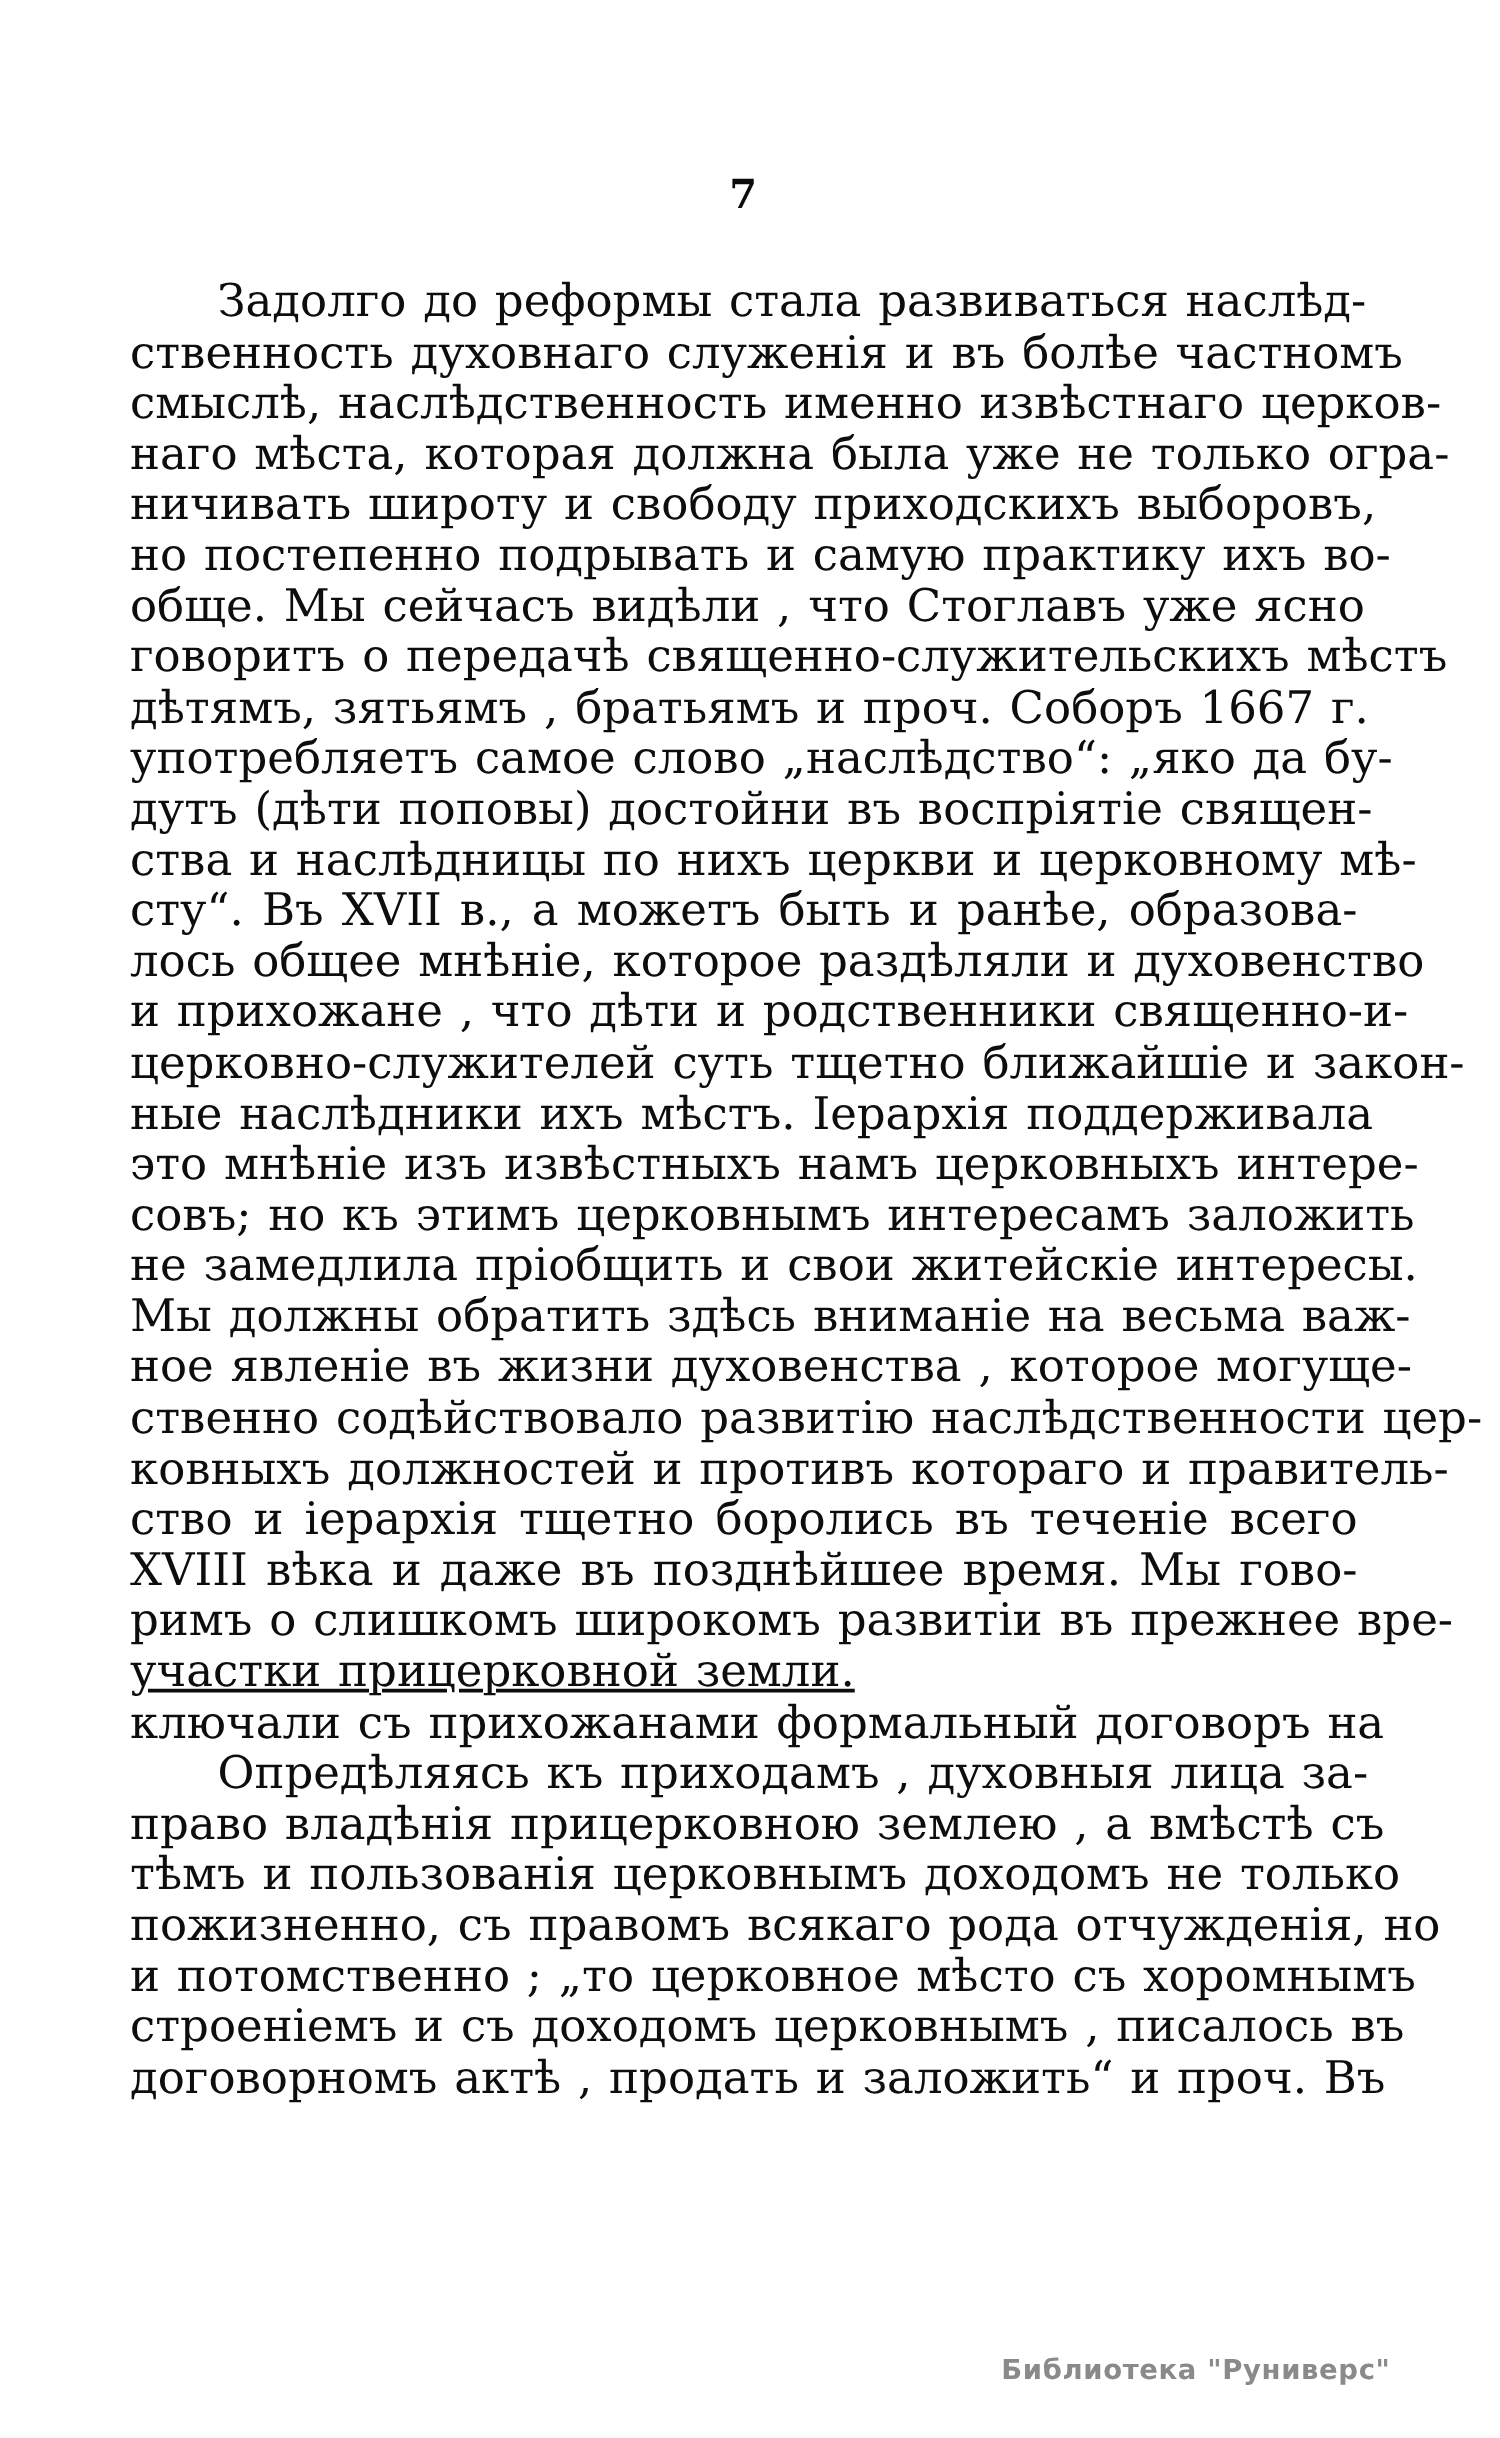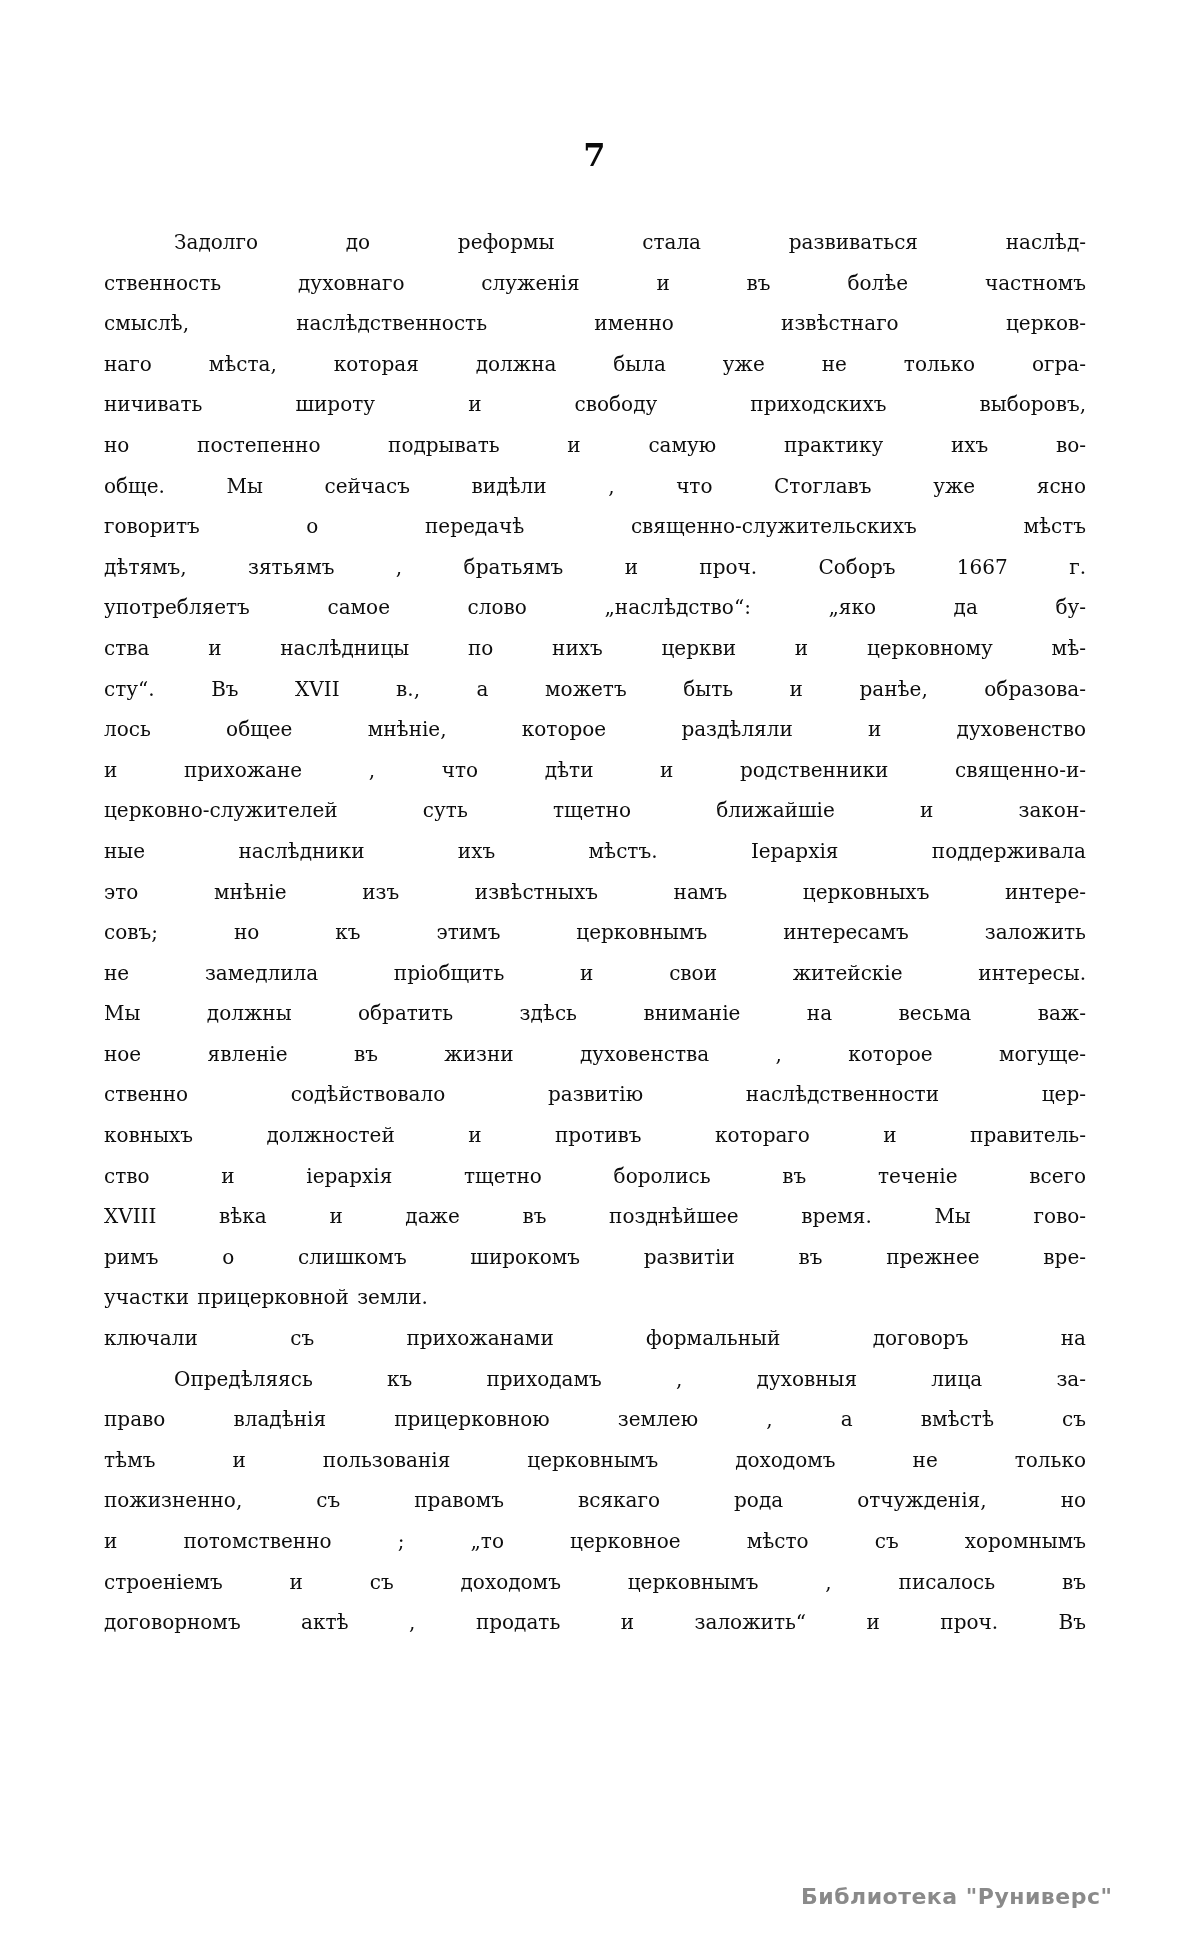--- a/index.html
+++ b/index.html
@@ -26,34 +26,35 @@
     font-weight: bold;
     color: #0b0b0b;
     letter-spacing: 1px;
   }
   .text-block {
     position: absolute;
     top: 222px;
     left: 104px;
     width: 982px;
     color: #0d0d0d;
-    font-size: 20px;
+    font-size: 36px;
     line-height: 40.6px;
   }
   .line {
     height: 40.6px;
     text-align: justify;
     text-align-last: justify;
     word-spacing: 2px;
     white-space: nowrap;
   }
   .line.indent { text-indent: 70px; }
   .line.para-end {
     text-align: center;
     text-align-last: left;
+    text-decoration: underline;
   }
   .watermark {
     position: absolute;
     left: 801px;
     top: 1884px;
     font-family: "DejaVu Sans", sans-serif;
     font-size: 22px;
     font-weight: 600;
     color: #8a8a8a;
     letter-spacing: 0.5px;
@@ -70,20 +71,21 @@
     <div class="line indent">Задолго до реформы стала развиваться наслѣд-</div>
     <div class="line">ственность духовнаго служенія и въ болѣе частномъ</div>
     <div class="line">смыслѣ, наслѣдственность именно извѣстнаго церков-</div>
     <div class="line">наго мѣста, которая должна была уже не только огра-</div>
     <div class="line">ничивать широту и свободу приходскихъ выборовъ,</div>
     <div class="line">но постепенно подрывать и самую практику ихъ во-</div>
     <div class="line">обще. Мы сейчасъ видѣли , что Стоглавъ уже ясно</div>
     <div class="line">говоритъ о передачѣ священно-служительскихъ мѣстъ</div>
     <div class="line">дѣтямъ, зятьямъ , братьямъ и проч. Соборъ 1667 г.</div>
     <div class="line">употребляетъ самое слово „наслѣдство“: „яко да бу-</div>
+    <div class="line">дутъ (дѣти поповы) достойни въ воспріятіе священ-</div>
     <div class="line">ства и наслѣдницы по нихъ церкви и церковному мѣ-</div>
     <div class="line">сту“. Въ XVII в., а можетъ быть и ранѣе, образова-</div>
     <div class="line">лось общее мнѣніе, которое раздѣляли и духовенство</div>
     <div class="line">и прихожане , что дѣти и родственники священно-и-</div>
     <div class="line">церковно-служителей суть тщетно ближайшіе и закон-</div>
     <div class="line">ные наслѣдники ихъ мѣстъ. Іерархія поддерживала</div>
     <div class="line">это мнѣніе изъ извѣстныхъ намъ церковныхъ интере-</div>
     <div class="line">совъ; но къ этимъ церковнымъ интересамъ заложить</div>
     <div class="line">не замедлила пріобщить и свои житейскіе интересы.</div>
     <div class="line">Мы должны обратить здѣсь вниманіе на весьма важ-</div>

